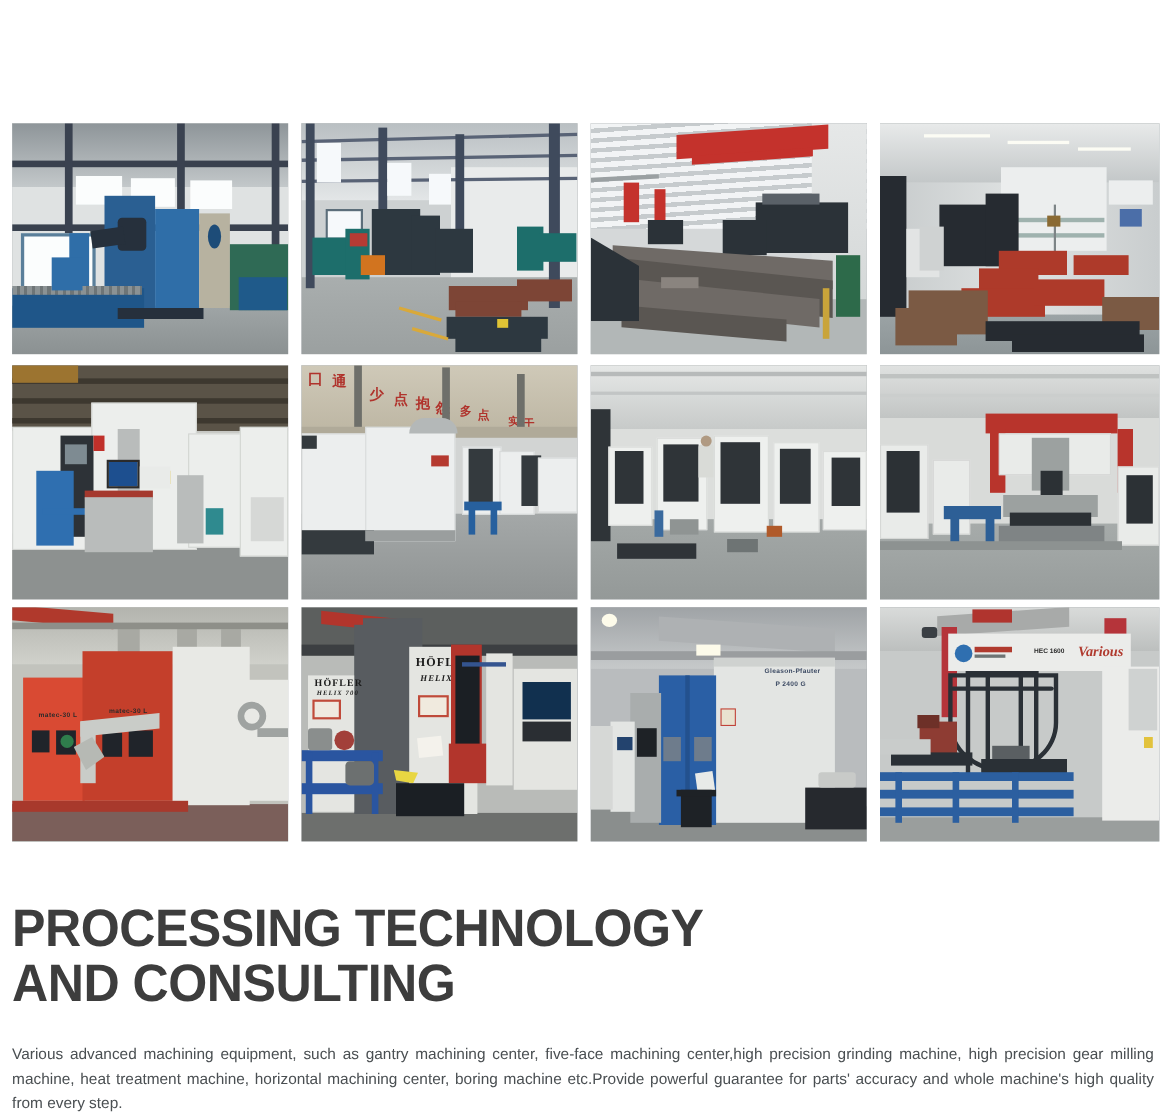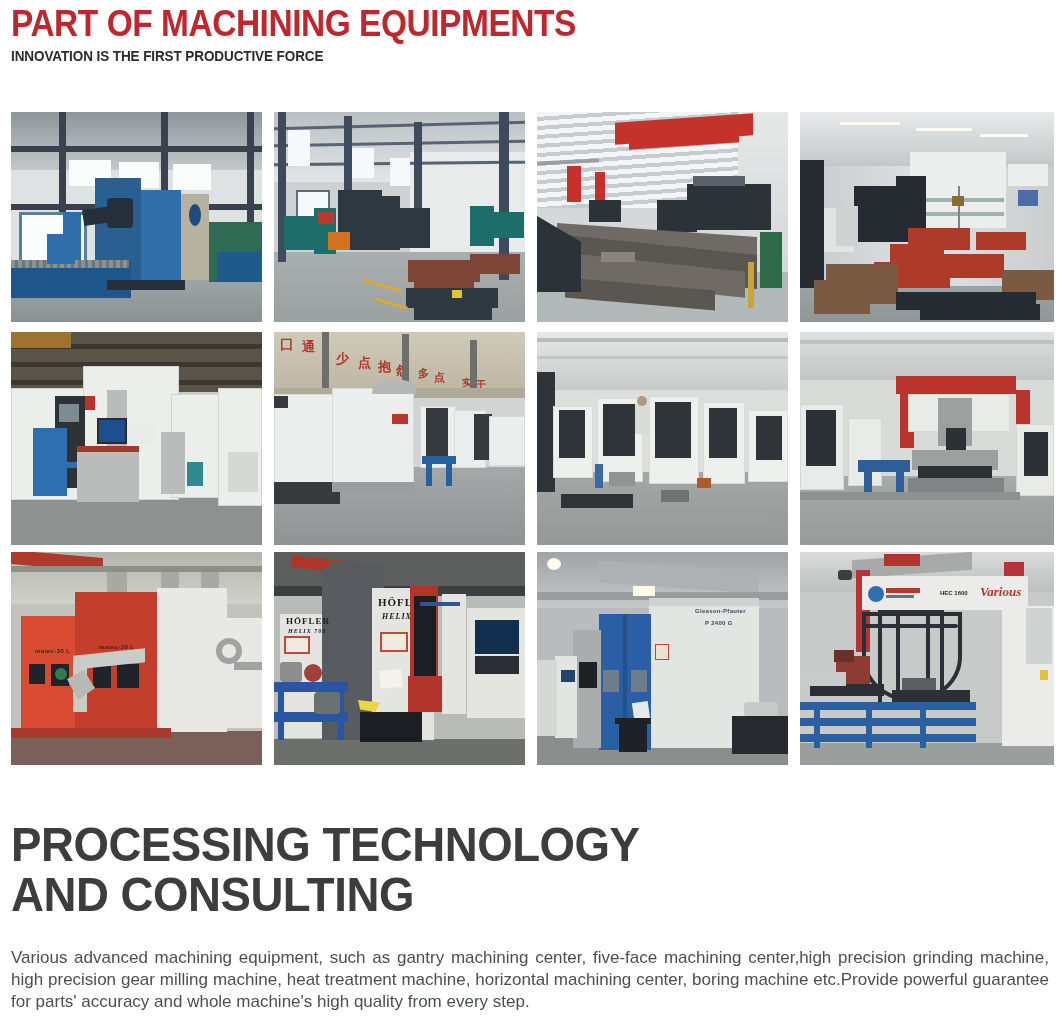--- a/index.html
+++ b/index.html
@@ -208,36 +208,32 @@
     font-weight:700;
     font-size:48px;
     line-height:50px;
     letter-spacing:-0.5px;
     color:#3d3d3d;
     transform:scaleX(0.95);
     transform-origin:left center;
   }
   .para {
     margin-top:27px;
-    font-size:17px;
+    font-size:14px;
     line-height:22px;
     color:#4a4f52;
     text-align:justify;
     width:1038px;
   }
 </style>
 </head>
 <body>
 
 <div class="page">
 
-  <div class="header">
-    <div class="title">PART OF MACHINING EQUIPMENTS</div>
-    <div class="subtitle">INNOVATION IS THE FIRST PRODUCTIVE FORCE</div>
-  </div>
 
   <div class="grid">
 
     <div class="cell">
       <div class="scene p1">
         <div class="roof"></div>
           <div class="wallbg"></div>
           <div class="flr"></div>
         <div class="hbeam" style="top:34px"></div>
         <div class="hbeam" style="top:92px"></div>

